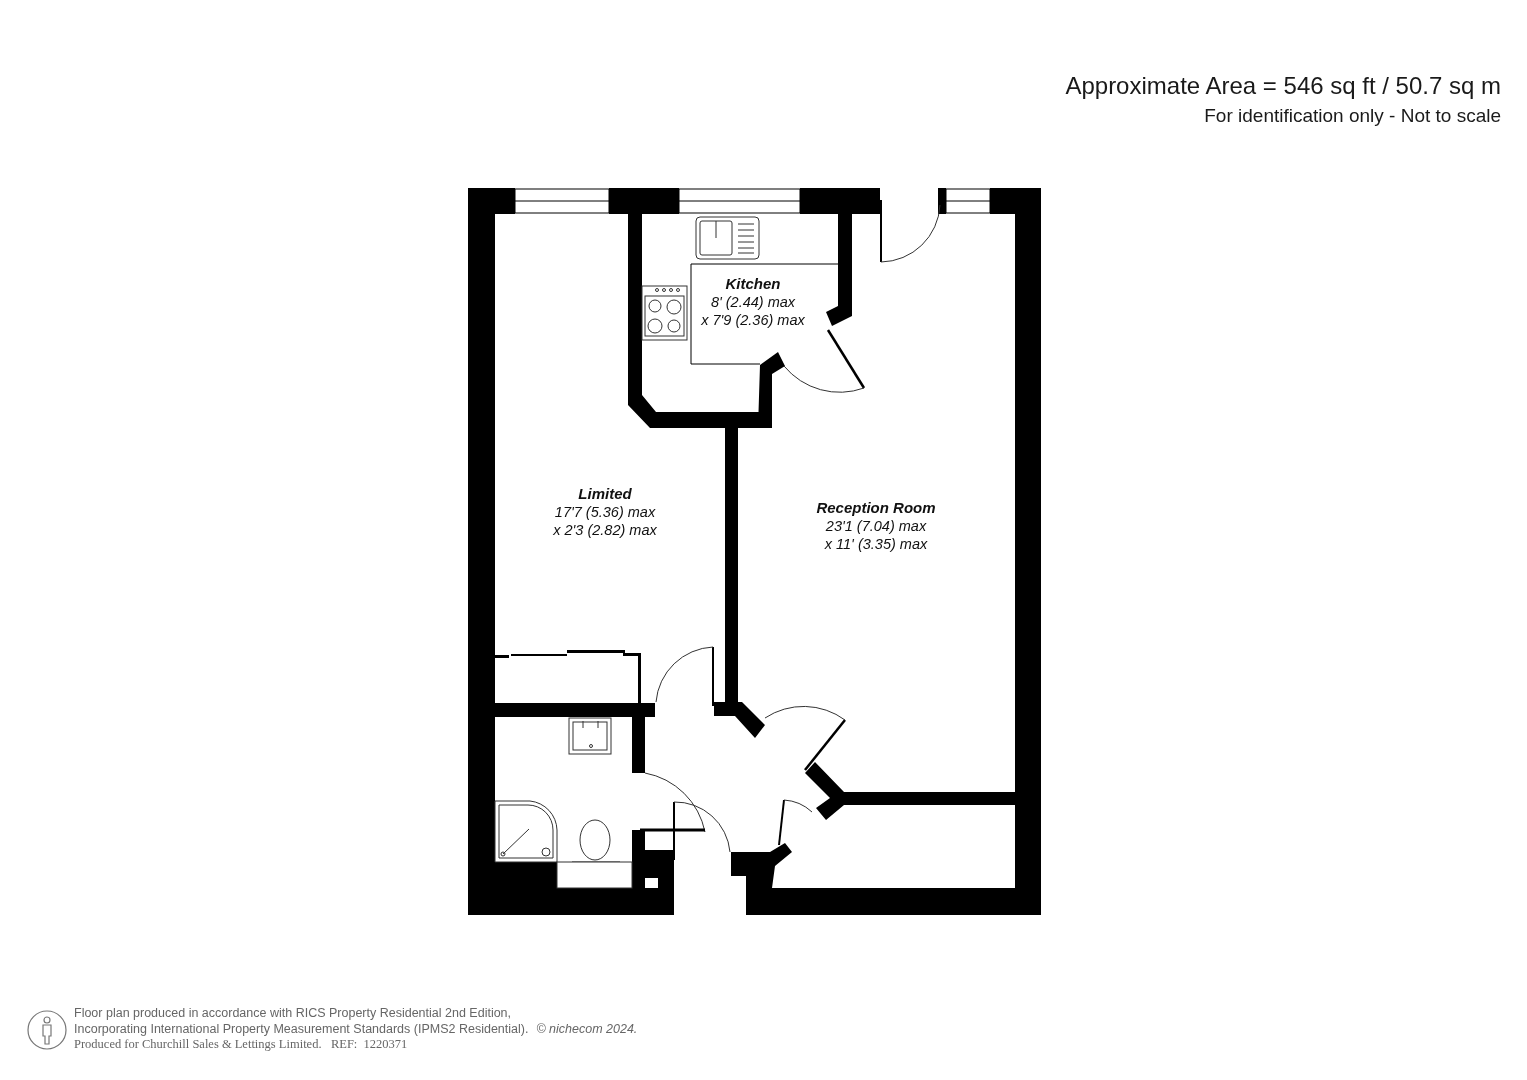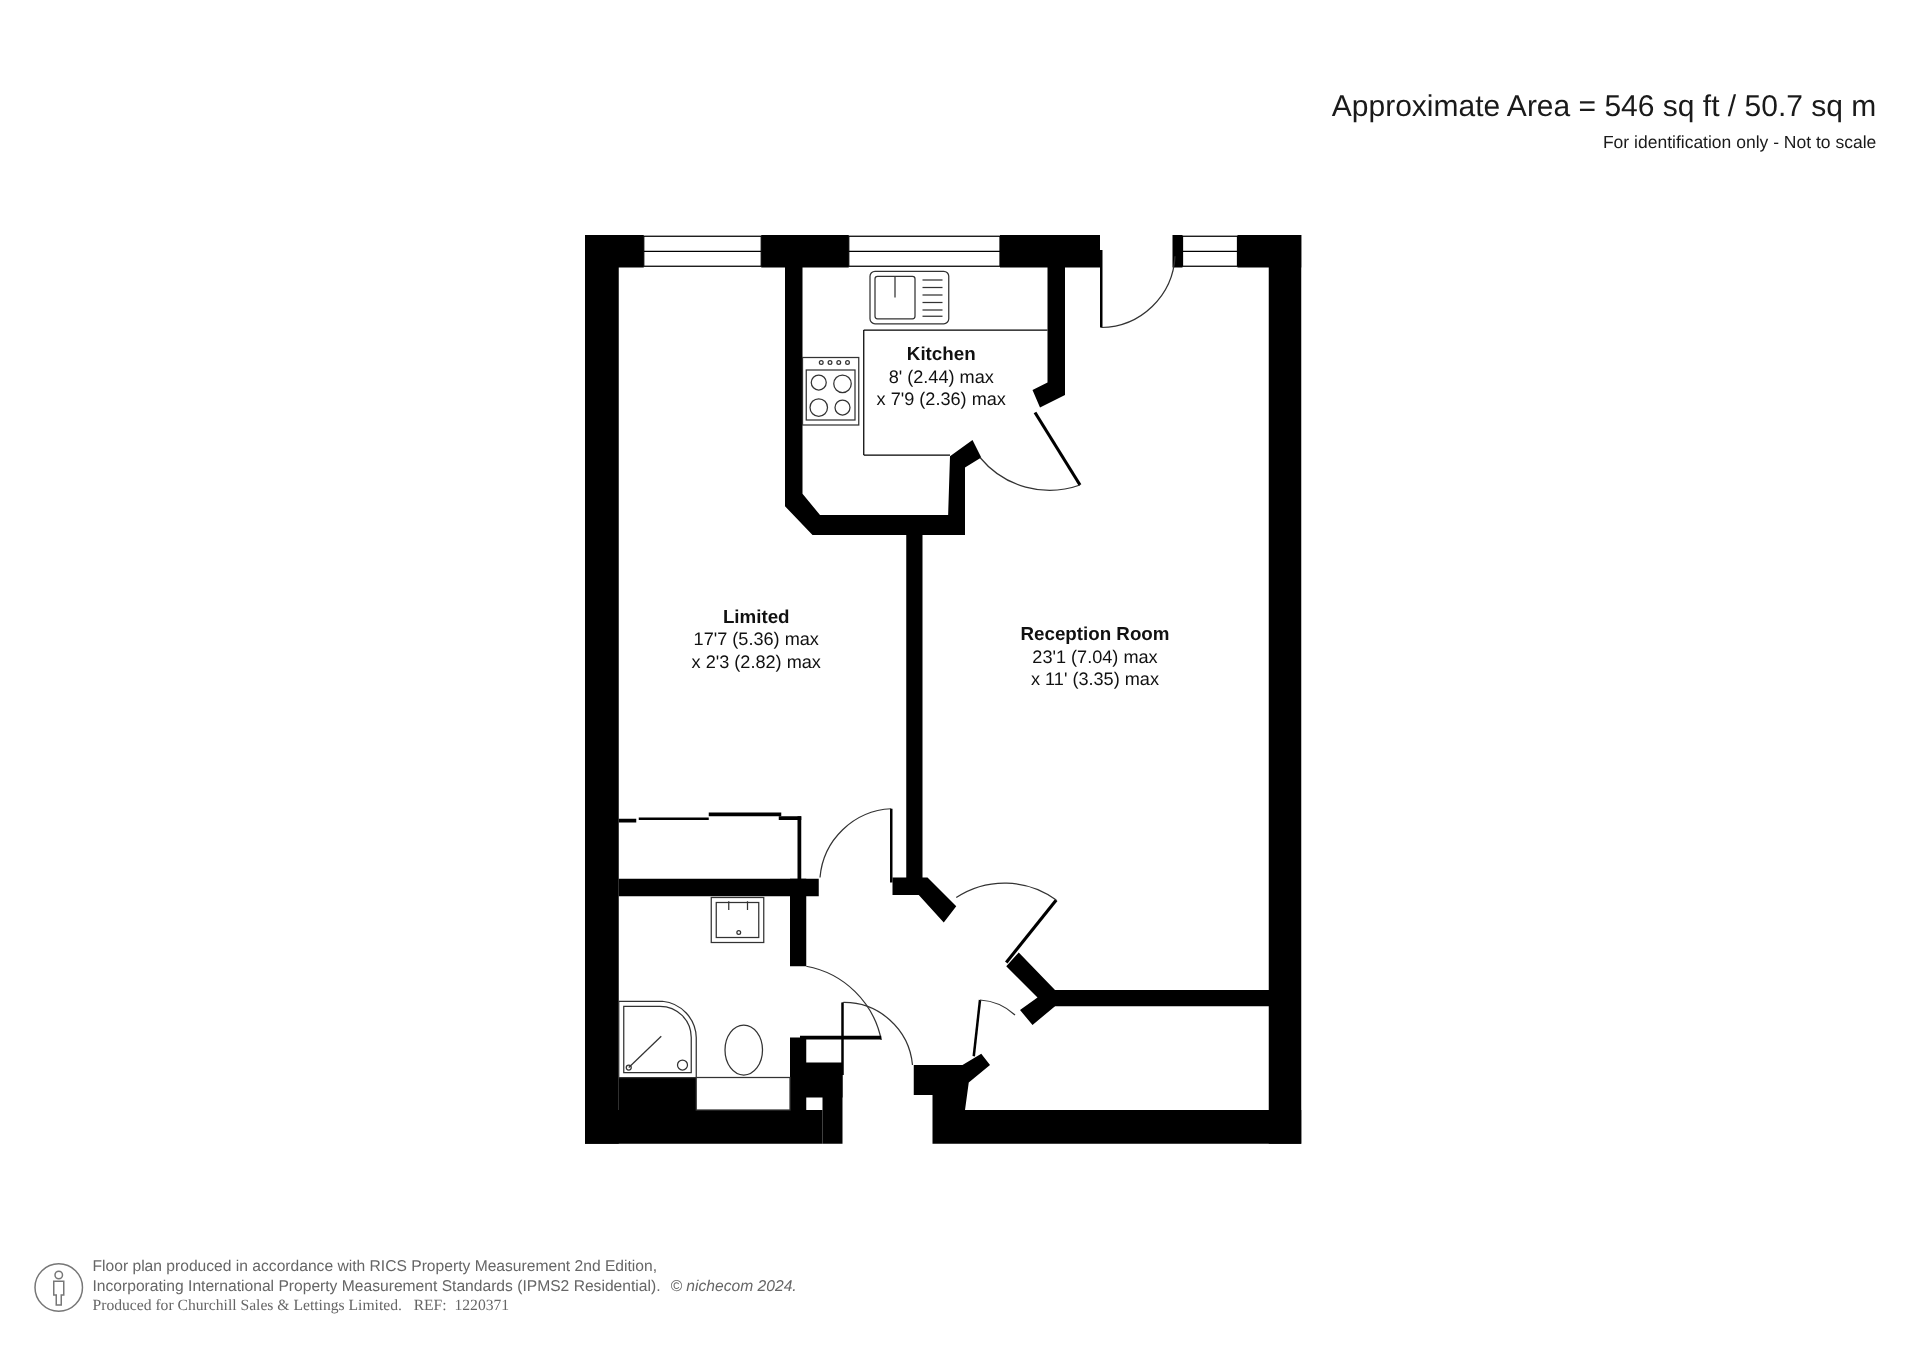--- a/index.html
+++ b/index.html
@@ -1,21 +1,21 @@
 <!DOCTYPE html>
 <html><head>
 <meta charset="utf-8">
 <style>
   html, body { margin: 0; padding: 0; background: #ffffff; }
   body { width: 1527px; height: 1080px; position: relative; overflow: hidden;
          font-family: "Liberation Sans", sans-serif; color: #1a1a1a; }
   .area-title { position: absolute; right: 26px; top: 72px; font-size: 24px; color: #1a1a1a; white-space: nowrap; }
-  .area-sub { position: absolute; right: 26px; top: 105px; font-size: 14px; color: #1a1a1a; white-space: nowrap; }
+  .area-sub { position: absolute; right: 26px; top: 105px; font-size: 19px; color: #1a1a1a; white-space: nowrap; }
   svg.plan { position: absolute; left: 0; top: 0; }
-  .room-label { position: absolute; text-align: center; font-size: 14.5px; line-height: 18px; color: #111; transform: translateX(-50%); white-space: nowrap; }
+  .room-label { position: absolute; text-align: center; font-size: 14.5px; line-height: 18px; color: #111; transform: translateX(-50%); white-space: nowrap; font-style: italic; }
   .room-label .name { font-weight: bold; font-size: 15px; }
   .footer { position: absolute; left: 74px; top: 1006px; font-size: 12.5px; line-height: 15.5px; color: #666; white-space: nowrap; }
   .footer .copy { margin-left: 8px; font-style: italic; }
   .person-icon { position: absolute; left: 27px; top: 1010px; width: 40px; height: 40px; }
 </style>
 </head>
 <body>
 
 <div class="area-title">Approximate Area = 546 sq ft / 50.7 sq m</div>
 <div class="area-sub">For identification only - Not to scale</div>
@@ -163,16 +163,16 @@
   <div>x 11' (3.35) max</div>
 </div>
 
 <svg class="person-icon" viewBox="0 0 40 40" xmlns="http://www.w3.org/2000/svg">
   <circle cx="20" cy="20" r="19" fill="none" stroke="#777" stroke-width="1.2"></circle>
   <circle cx="20" cy="10" r="3" fill="none" stroke="#777" stroke-width="1.2"></circle>
   <path d="M16 15 L24 15 L24 26 L22 26 L22 34 L18 34 L18 26 L16 26 Z" fill="none" stroke="#777" stroke-width="1.2"></path>
 </svg>
 
 <div class="footer">
-  <div>Floor plan produced in accordance with RICS Property Measurement 2nd Edition,</div>
+  <div>Floor plan produced in accordance with RICS Property Residential 2nd Edition,</div>
   <div><span>Incorporating International Property Measurement Standards (IPMS2 Residential).</span><span class="copy">© nichecom 2024.</span></div>
   <div style="white-space:pre;font-family:Liberation Serif, serif;">Produced for Churchill Sales &amp; Lettings Limited.   REF:  1220371</div>
 </div>
 
 </body></html>

